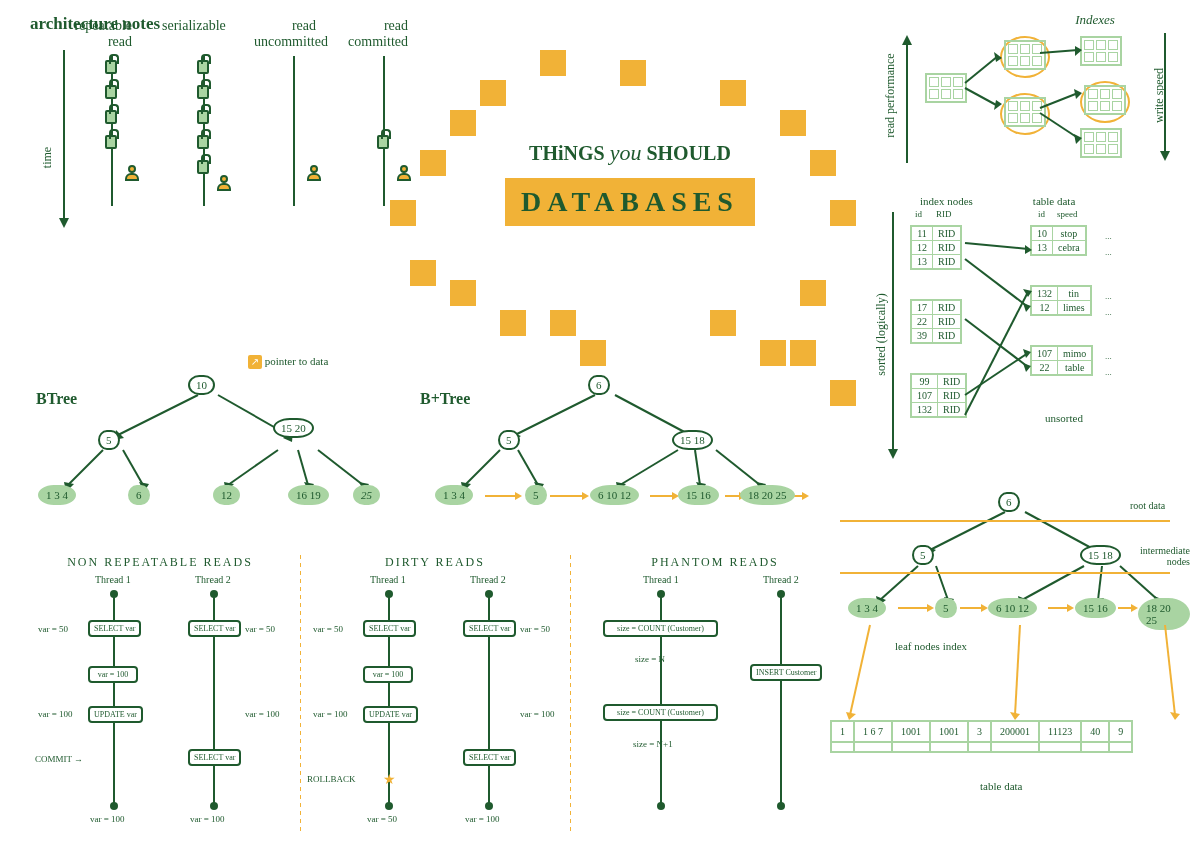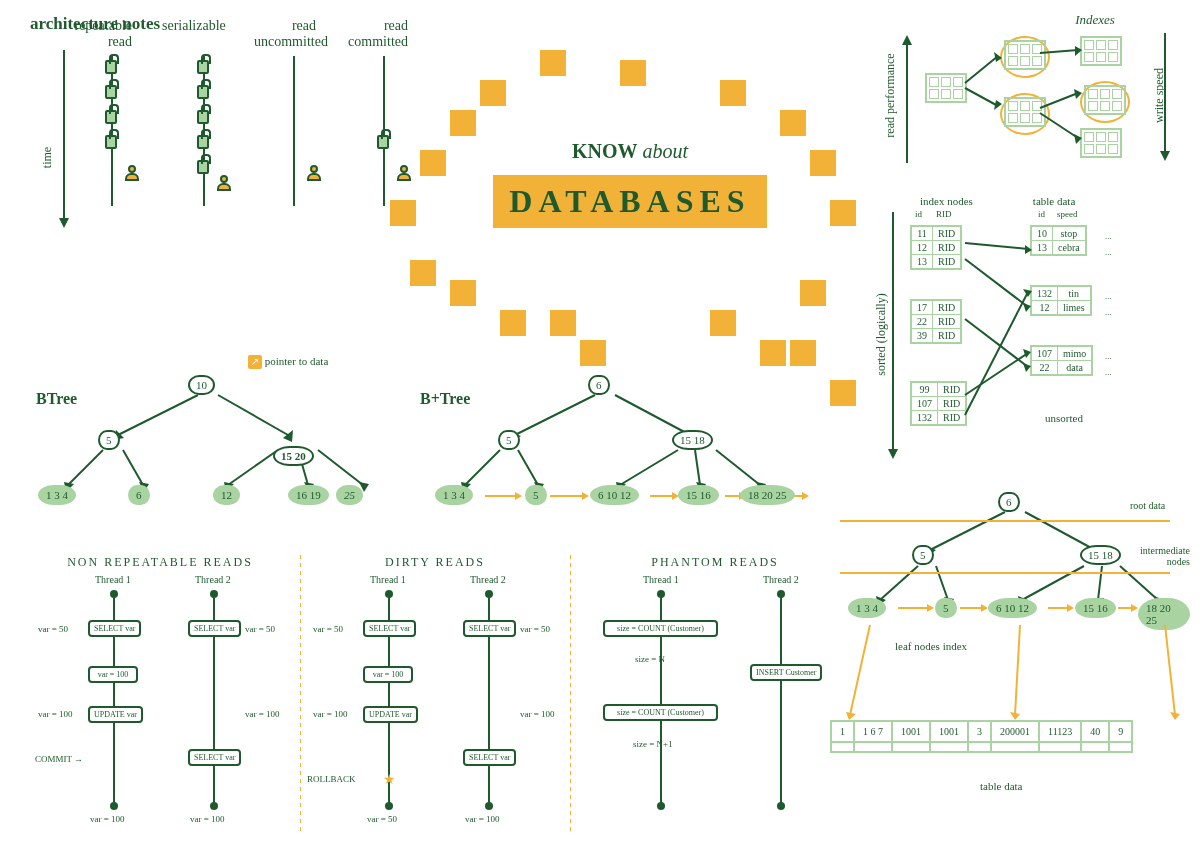--- a/index.html
+++ b/index.html
@@ -18,21 +18,21 @@
   }
   .abs{position:absolute;}
   .hand{font-family:'Comic Sans MS','Segoe Script',cursive;}
   
   .title-block{top:110px;left:420px;width:410px;height:230px;}
   .pixel-bg{position:absolute;inset:0;}
   .pixel{position:absolute;background:var(--yellow);width:26px;height:26px;}
   .title-text{position:absolute;top:30px;left:60px;width:300px;text-align:center;font-weight:bold;}
   .title-line1{font-size:20px;}
   .title-line2{font-size:20px;}
-  .title-big{background:var(--yellow);display:inline-block;padding:8px 16px;margin-top:12px;font-size:32px;letter-spacing:6px;font-weight:900;color:var(--green);}
+  .title-big{background:var(--yellow);display:inline-block;padding:8px 16px;margin-top:12px;font-size:28px;letter-spacing:6px;font-weight:900;color:var(--green);}
   .script{font-style:italic;font-family:'Brush Script MT',cursive;font-weight:normal;}
   
   .iso{top:10px;left:30px;width:380px;}
   .iso-cols{display:flex;gap:30px;margin-top:8px;margin-left:40px;}
   .iso-col{font-size:14px;text-align:right;width:62px;}
   .iso-diagram{position:relative;height:180px;margin-left:15px;}
   .time-label{position:absolute;left:-8px;top:100px;transform:rotate(-90deg);font-size:12px;}
   .iso-lane{position:absolute;top:0;width:62px;}
   .iso-line{position:absolute;left:18px;top:6px;height:150px;width:2px;background:var(--green);}
   .lock{position:absolute;left:12px;width:12px;height:14px;border:2px solid var(--green);border-radius:2px;background:var(--lightgreen);}
@@ -98,23 +98,24 @@
     <div class="pixel" style="top:200px;left:80px;"></div>
     <div class="pixel" style="top:200px;left:130px;"></div>
     <div class="pixel" style="top:200px;left:290px;"></div>
     <div class="pixel" style="top:230px;left:160px;"></div>
     <div class="pixel" style="top:230px;left:340px;"></div>
     <div class="pixel" style="top:230px;left:370px;"></div>
     <div class="pixel" style="top:170px;left:380px;"></div>
     <div class="pixel" style="top:270px;left:410px;"></div>
   </div>
   <div class="title-text">
-    <div class="title-line2">
-      <span style="font-weight:900;">KNOW</span>
-      <span class="script" style="font-size:20px;">about</span>
+    <div class="title-line1">
+      <span style="font-weight:900;">THiNGS</span>
+      <span class="script" style="font-size:22px;">you</span>
+      <span style="font-weight:900;">SHOULD</span>
     </div>
     <span class="title-big">DATABASES</span>
   </div>
 </div>
 
 <div class="abs iso">
   <div class="iso-cols">
     <div class="iso-col">repeatable read</div>
     <div class="iso-col">serializable</div>
     <div class="iso-col">read uncommitted</div>
@@ -188,26 +189,26 @@
       <polygon points="111,112 121,114 116,122" class="arrowhead"></polygon>
     <path d="M250 80 L200 115" class="connector"></path>
       <polygon points="196,112 206,114 198,122" class="arrowhead"></polygon>
     <path d="M270 80 L280 115" class="connector"></path>
       <polygon points="276,112 286,114 281,122" class="arrowhead"></polygon>
     <path d="M290 80 L335 115" class="connector"></path>
       <polygon points="331,112 341,114 336,122" class="arrowhead"></polygon>
   </svg>
   <div class="node abs" style="top:5px;left:160px;">10</div>
   <div class="node abs" style="top:60px;left:70px;">5</div>
-  <div class="node abs" style="top:76px;left:245px;font-weight:bold;">15 20</div>
+  <div class="node abs" style="top:48px;left:245px;">15 20</div>
   <div class="node leaf abs" style="top:115px;left:10px;">1 3 4</div>
   <div class="node leaf abs" style="top:115px;left:100px;">6</div>
   <div class="node leaf abs" style="top:115px;left:185px;">12</div>
   <div class="node leaf abs" style="top:115px;left:260px;">16 19</div>
-  <div class="node leaf abs" style="top:115px;left:308px;font-style:italic;">25</div>
+  <div class="node leaf abs" style="top:115px;left:325px;font-style:italic;">25</div>
 </div>
 
 <div class="abs" style="top:370px;left:420px;width:380px;height:180px;">
   <div class="tree-label abs" style="top:20px;left:0;">B+Tree</div>
   <svg width="380" height="180" class="abs" style="top:0;left:0;">
     <path d="M175 25 L95 65" class="connector"></path>
       <polygon points="91,62 101,66 92,72" class="arrowhead"></polygon>
     <path d="M195 25 L270 65" class="connector"></path>
       <polygon points="265,68 275,60 274,72" class="arrowhead"></polygon>
     <path d="M80 80 L45 115" class="connector"></path>
@@ -460,21 +461,21 @@
       <tr>
             <td>22</td>
             <td>RID</td>
           </tr>
       <tr>
             <td>39</td>
             <td>RID</td>
           </tr>
     </tbody>
       </table>
-    <table class="idx-table abs" style="top:174px;left:30px;">
+    <table class="idx-table abs" style="top:166px;left:30px;">
       <tbody>
           <tr>
             <td>99</td>
             <td>RID</td>
           </tr>
       <tr>
             <td>107</td>
             <td>RID</td>
           </tr>
       <tr>
@@ -513,21 +514,21 @@
     </tbody>
       </table>
     <table class="idx-table abs" style="top:138px;left:150px;">
       <tbody>
           <tr>
             <td>107</td>
             <td>mimo</td>
           </tr>
       <tr>
             <td>22</td>
-            <td>data</td>
+            <td>table</td>
           </tr>
     </tbody>
       </table>
     <span class="abs annot" style="top:24px;left:225px;">...</span>
     <span class="abs annot" style="top:40px;left:225px;">...</span>
     <span class="abs annot" style="top:84px;left:225px;">...</span>
     <span class="abs annot" style="top:100px;left:225px;">...</span>
     <span class="abs annot" style="top:144px;left:225px;">...</span>
     <span class="abs annot" style="top:160px;left:225px;">...</span>
     <div class="abs" style="top:205px;left:165px;font-size:11px;">unsorted</div>

